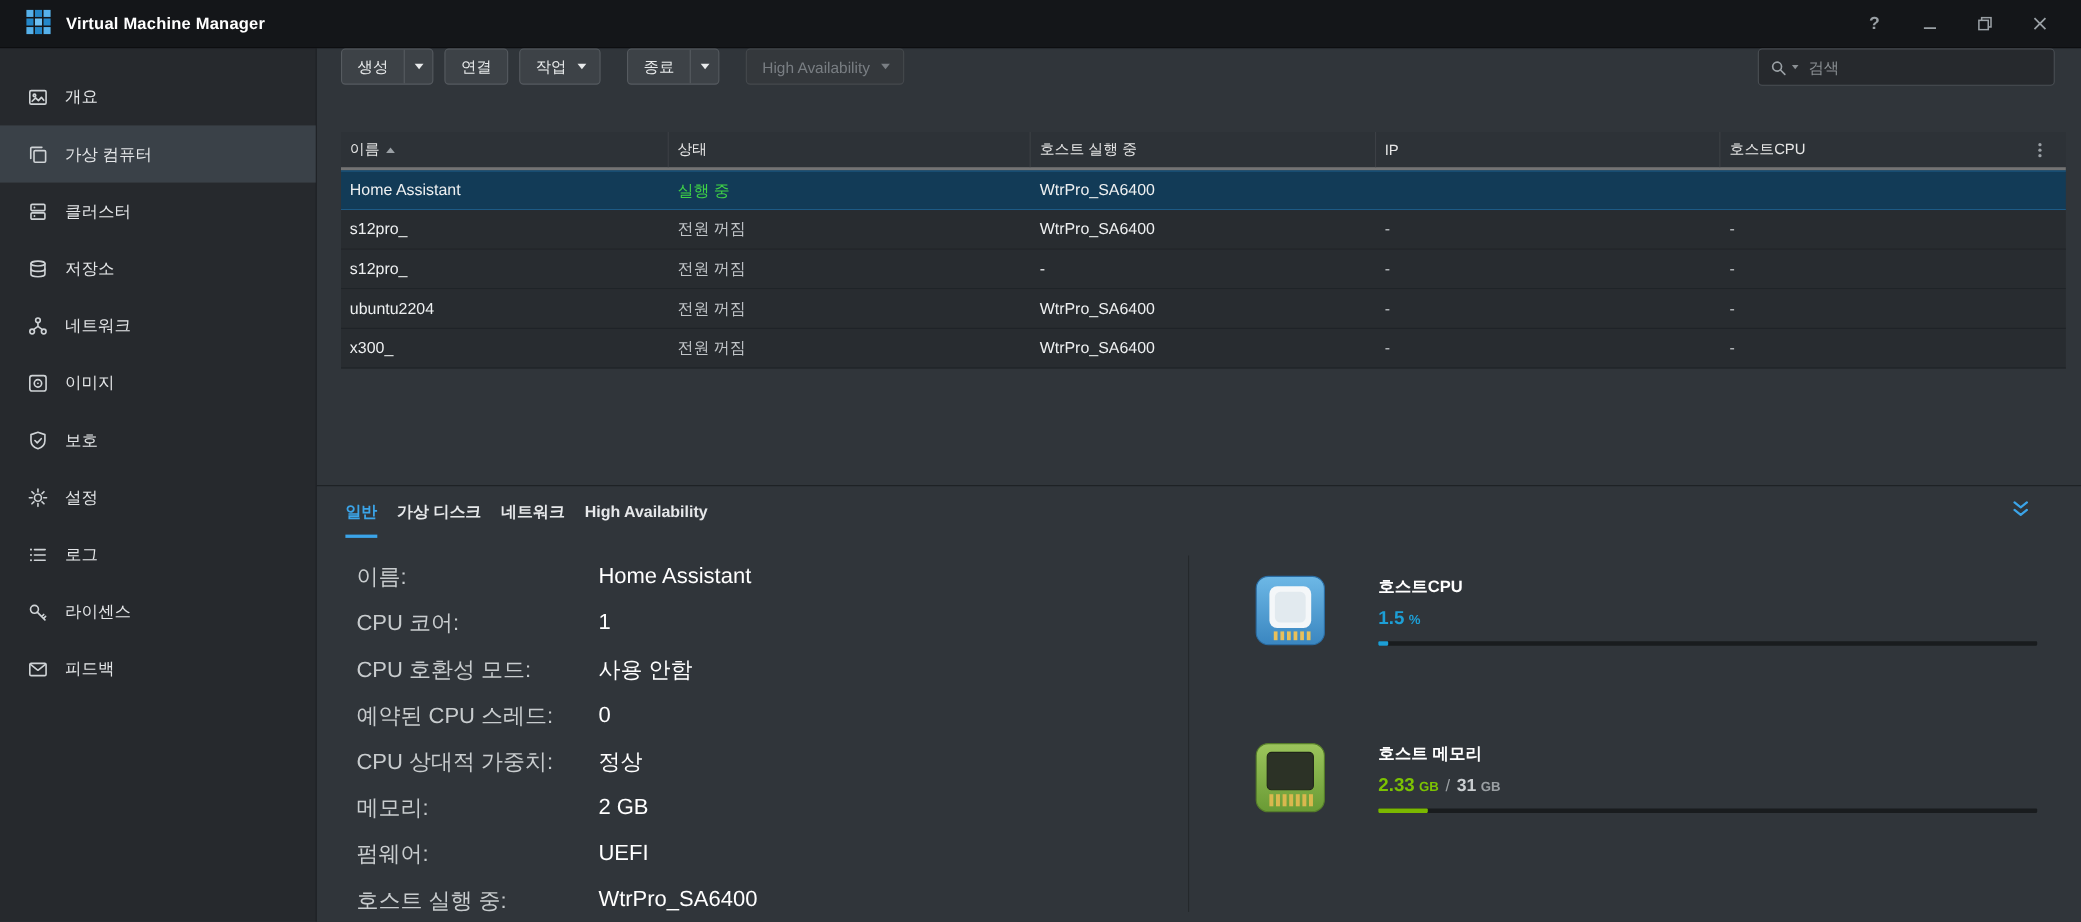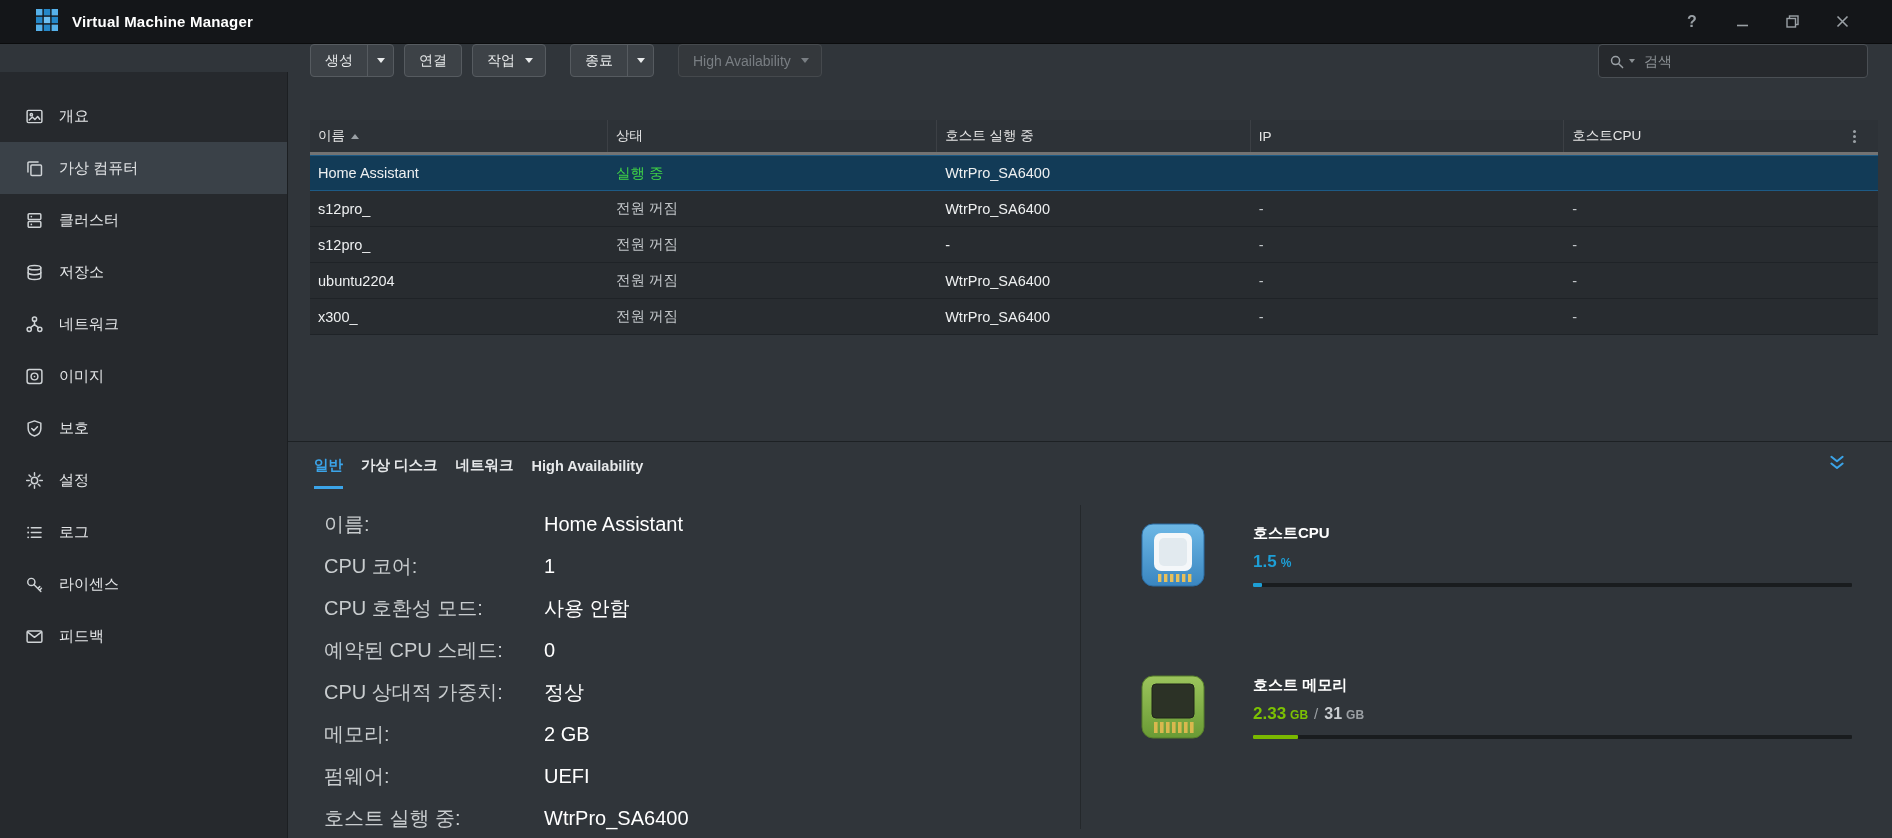--- a/index.html
+++ b/index.html
@@ -6,29 +6,29 @@
   html,body { width:1892px; height:838px; overflow:hidden; }
   body {
     background:#30353a;
     font-family:"Liberation Sans","DejaVu Sans",sans-serif;
     color:#dfe2e4;
     font-size:14px;
   }
   
   .titlebar {
     height:44px; background:#141619; display:flex; align-items:center;
-    padding:0 34px; border-bottom:1px solid #0b0c0d;
+    padding:0 22px; border-bottom:1px solid #0b0c0d;
   }
   .app-title { font-weight:bold; font-size:15px; color:#ffffff; margin-left:12px; letter-spacing:.2px; }
   .win-controls { margin-left:auto; display:flex; align-items:center; gap:30px; margin-right:6px; }
   .win-btn { color:#9aa0a5; font-size:16px; font-weight:bold; cursor:pointer; display:flex; align-items:center; justify-content:center; width:20px; height:20px; }
   
   .layout { display:flex; height:794px; }
   
-  .sidebar { width:288px; background:#26292d; padding-top:18px; flex:none; border-right:1px solid #1c1f22;margin-top:28px; }
+  .sidebar { width:288px; background:#26292d; padding-top:18px; flex:none; border-right:1px solid #1c1f22; }
   .side-item { height:52px; display:flex; align-items:center; gap:15px; padding:0 24px; font-size:15px; color:#e4e6e8; cursor:pointer; }
   .side-item.active { background:#3a4148; }
   .side-ico { width:20px; height:20px; display:flex; align-items:center; justify-content:center; flex:none; }
   .side-ico svg { width:19px; height:19px; stroke:#cfd3d6; fill:none; stroke-width:1.4; stroke-linecap:round; stroke-linejoin:round; }
   
   .main { flex:1; display:flex; flex-direction:column; background:#30353a; min-width:0; }
   
   .toolbar { height:76px; display:flex; align-items:flex-start; padding:0 24px 0 22px; gap:10px; }
   .btn {
     background:#3d4247; border:1px solid #565b60; color:#e9ebec; height:33px;

